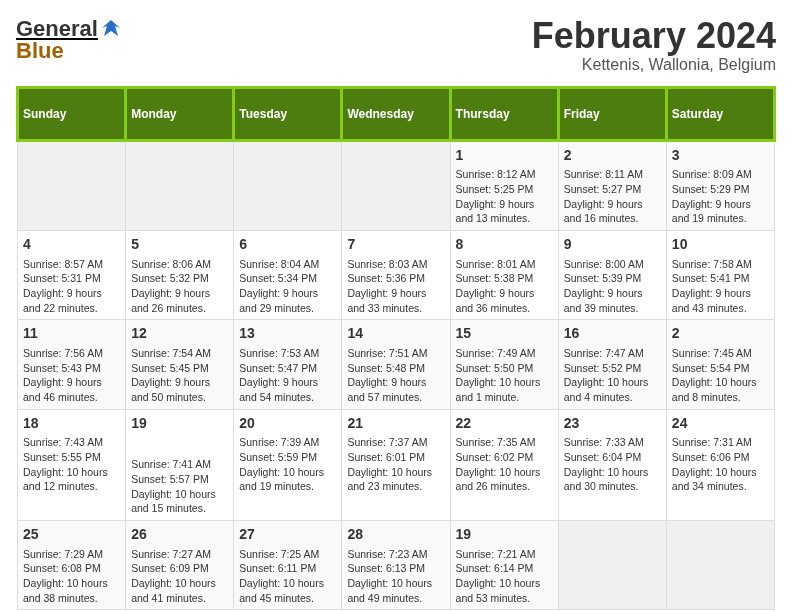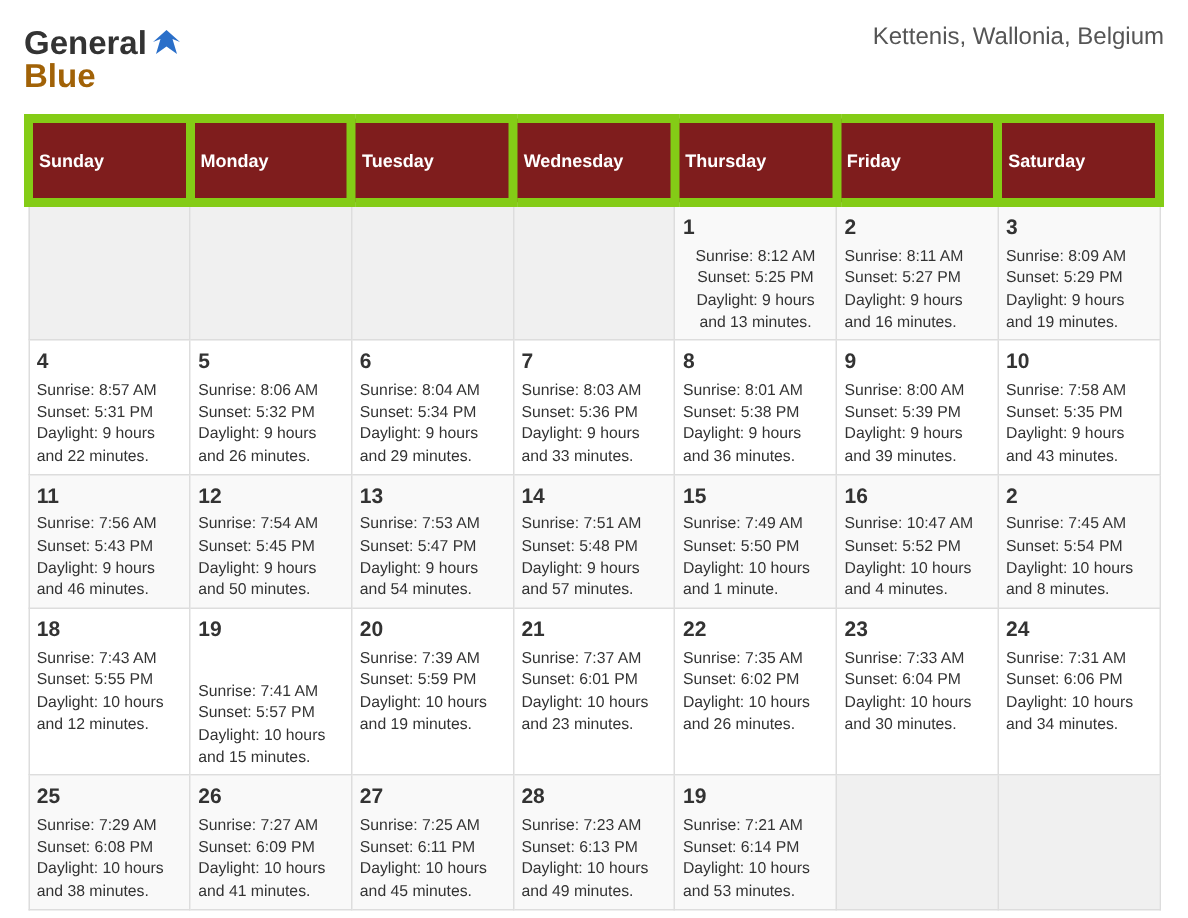--- a/index.html
+++ b/index.html
@@ -17,20 +17,21 @@
       margin-bottom: 12px;
     }
     .logo {
       display: flex;
       flex-direction: column;
       align-items: flex-start;
     }
     .logo-row {
       display: flex;
       align-items: center;
+      text-decoration: underline;
     }
     .title-area {
       text-align: right;
     }
     .title-area h1 {
       font-size: 36px;
       font-weight: bold;
       color: #333;
       line-height: 1.1;
     }
@@ -38,27 +39,27 @@
       font-size: 16px;
       font-weight: normal;
       color: #555;
     }
     table {
       width: 100%;
       border-collapse: collapse;
       font-size: 11px;
     }
     thead tr th {
-      background-color: #7f1d1d;
+      background-color: #4d7c0f;
       color: #fff;
       padding: 18px 4px;
       text-align: left;
       font-size: 12px;
       font-weight: bold;
-      border: 6px solid #84cc16;
+      border: 3px solid #84cc16;
     }
     tbody tr td {
       vertical-align: top;
       padding: 4px 5px;
       border: 1px solid #ddd;
       min-height: 80px;
       width: 14.28%;
       color: #333;
       line-height: 1.4;
     }
@@ -89,20 +90,21 @@
   <div class="logo">
     <div class="logo-row">
       <span style="font-size:22px;font-weight:bold;color:#333;">General</span>
       <svg width="22" height="22" viewBox="0 0 22 22" style="margin-left:2px;">
         <polygon points="11,2 20,10 15,8 18,18 11,13 4,18 7,8 2,10" fill="#2a6fc9"></polygon>
       </svg>
     </div>
     <span style="font-size:22px;font-weight:bold;color:#a16207;margin-top:-4px;">Blue</span>
   </div>
   <div class="title-area">
+    <h1>February 2024</h1>
     <h2>Kettenis, Wallonia, Belgium</h2>
   </div>
 </div>
 
 <table>
   <thead>
     <tr>
       <th>Sunday</th>
       <th>Monday</th>
       <th>Tuesday</th>
@@ -113,21 +115,21 @@
     </tr>
   </thead>
   <tbody id="calendar-body">
   <tr>
         <td class="empty-cell"></td>
         <td class="empty-cell"></td>
         <td class="empty-cell"></td>
         <td class="empty-cell"></td>
         <td>
           <span class="day-num">1</span>
-          <div class="day-info" style="white-space: pre-line; text-align: center;">Sunrise: 8:12 AM
+          <div class="day-info" style="white-space: pre-line;">Sunrise: 8:12 AM
 Sunset: 5:25 PM
 Daylight: 9 hours
 and 13 minutes.</div>
         </td>
         <td>
           <span class="day-num">2</span>
           <div class="day-info" style="white-space: pre-line;">Sunrise: 8:11 AM
 Sunset: 5:27 PM
 Daylight: 9 hours
 and 16 minutes.</div>
@@ -179,21 +181,21 @@
         <td>
           <span class="day-num">9</span>
           <div class="day-info" style="white-space: pre-line;">Sunrise: 8:00 AM
 Sunset: 5:39 PM
 Daylight: 9 hours
 and 39 minutes.</div>
         </td>
         <td>
           <span class="day-num">10</span>
           <div class="day-info" style="white-space: pre-line;">Sunrise: 7:58 AM
-Sunset: 5:35 PM
+Sunset: 5:41 PM
 Daylight: 9 hours
 and 43 minutes.</div>
         </td>
       </tr>
       <tr>
         <td>
           <span class="day-num">11</span>
           <div class="day-info" style="white-space: pre-line;">Sunrise: 7:56 AM
 Sunset: 5:43 PM
 Daylight: 9 hours
@@ -222,21 +224,21 @@
         </td>
         <td>
           <span class="day-num">15</span>
           <div class="day-info" style="white-space: pre-line;">Sunrise: 7:49 AM
 Sunset: 5:50 PM
 Daylight: 10 hours
 and 1 minute.</div>
         </td>
         <td>
           <span class="day-num">16</span>
-          <div class="day-info" style="white-space: pre-line;">Sunrise: 10:47 AM
+          <div class="day-info" style="white-space: pre-line;">Sunrise: 7:47 AM
 Sunset: 5:52 PM
 Daylight: 10 hours
 and 4 minutes.</div>
         </td>
         <td>
           <span class="day-num">2</span>
           <div class="day-info" style="white-space: pre-line;">Sunrise: 7:45 AM
 Sunset: 5:54 PM
 Daylight: 10 hours
 and 8 minutes.</div>

